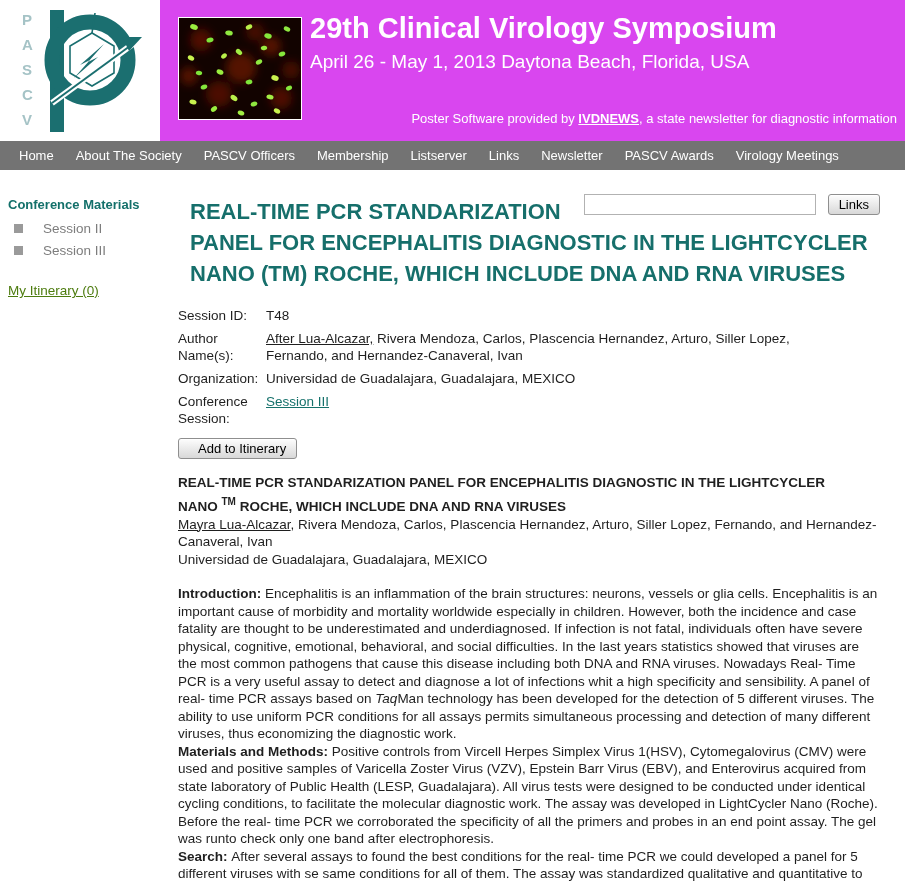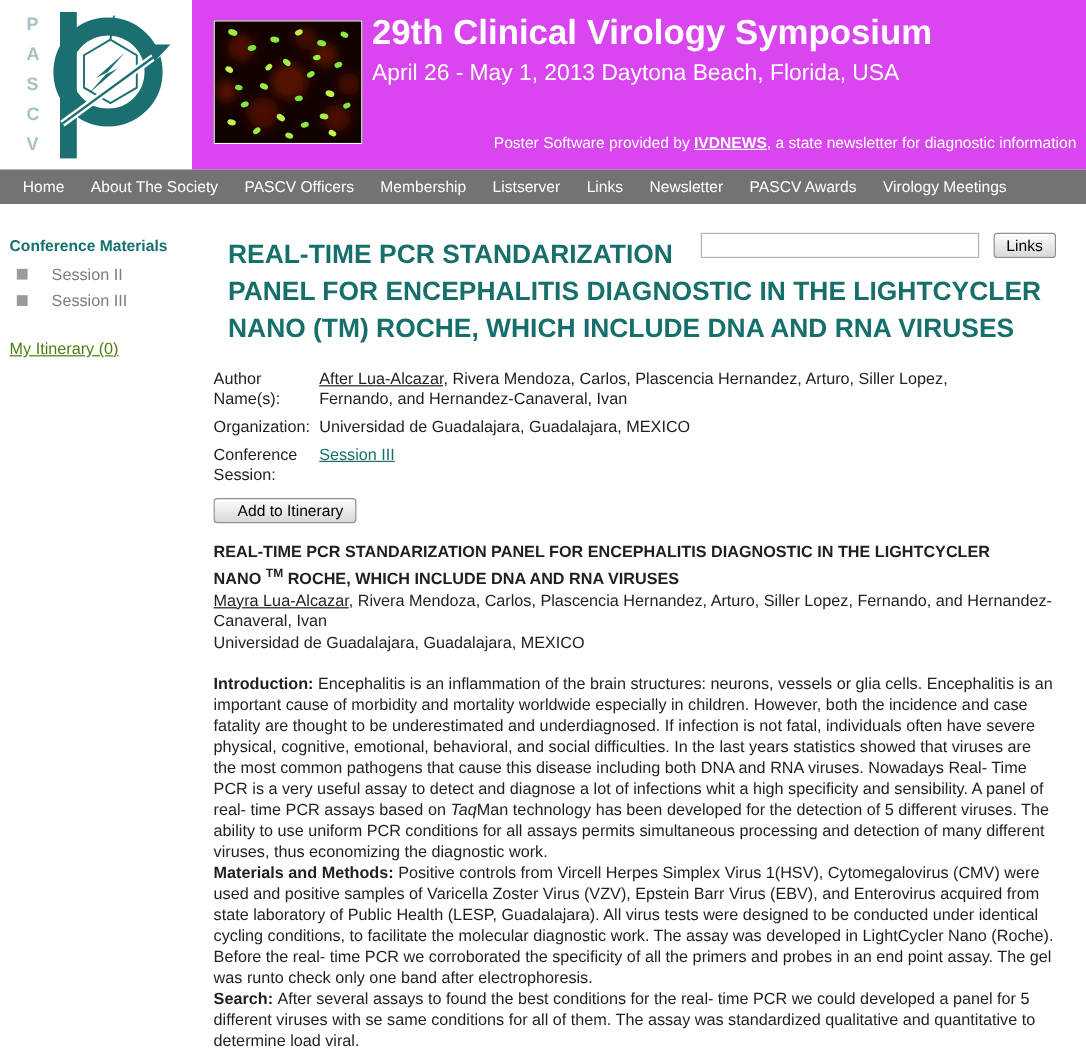--- a/index.html
+++ b/index.html
@@ -180,20 +180,24 @@
           <input class="search-input" type="text" value="" style="">
           <button class="btn search-btn">Links</button>
         </div>
         <h1 class="page-title">REAL-TIME PCR STANDARIZATION
 PANEL FOR ENCEPHALITIS DIAGNOSTIC IN THE LIGHTCYCLER
 NANO (TM) ROCHE, WHICH INCLUDE DNA AND RNA VIRUSES</h1>
       </div>
 
       <div class="details" id="details">
           <div class="detail-row">
+            <div class="detail-label">Session ID:</div>
+            <div class="detail-value"><span>T48</span></div>
+          </div>
+          <div class="detail-row">
             <div class="detail-label">Author Name(s):</div>
             <div class="detail-value"><span class="u dark-link">After Lua-Alcazar,</span><span> Rivera Mendoza, Carlos, Plascencia Hernandez, Arturo, Siller Lopez, Fernando, and Hernandez-Canaveral, Ivan</span></div>
           </div>
           <div class="detail-row">
             <div class="detail-label">Organization:</div>
             <div class="detail-value"><span>Universidad de Guadalajara, Guadalajara, MEXICO</span></div>
           </div>
           <div class="detail-row">
             <div class="detail-label">Conference Session:</div>
             <div class="detail-value"><span class="u teal-link">Session III</span></div>

